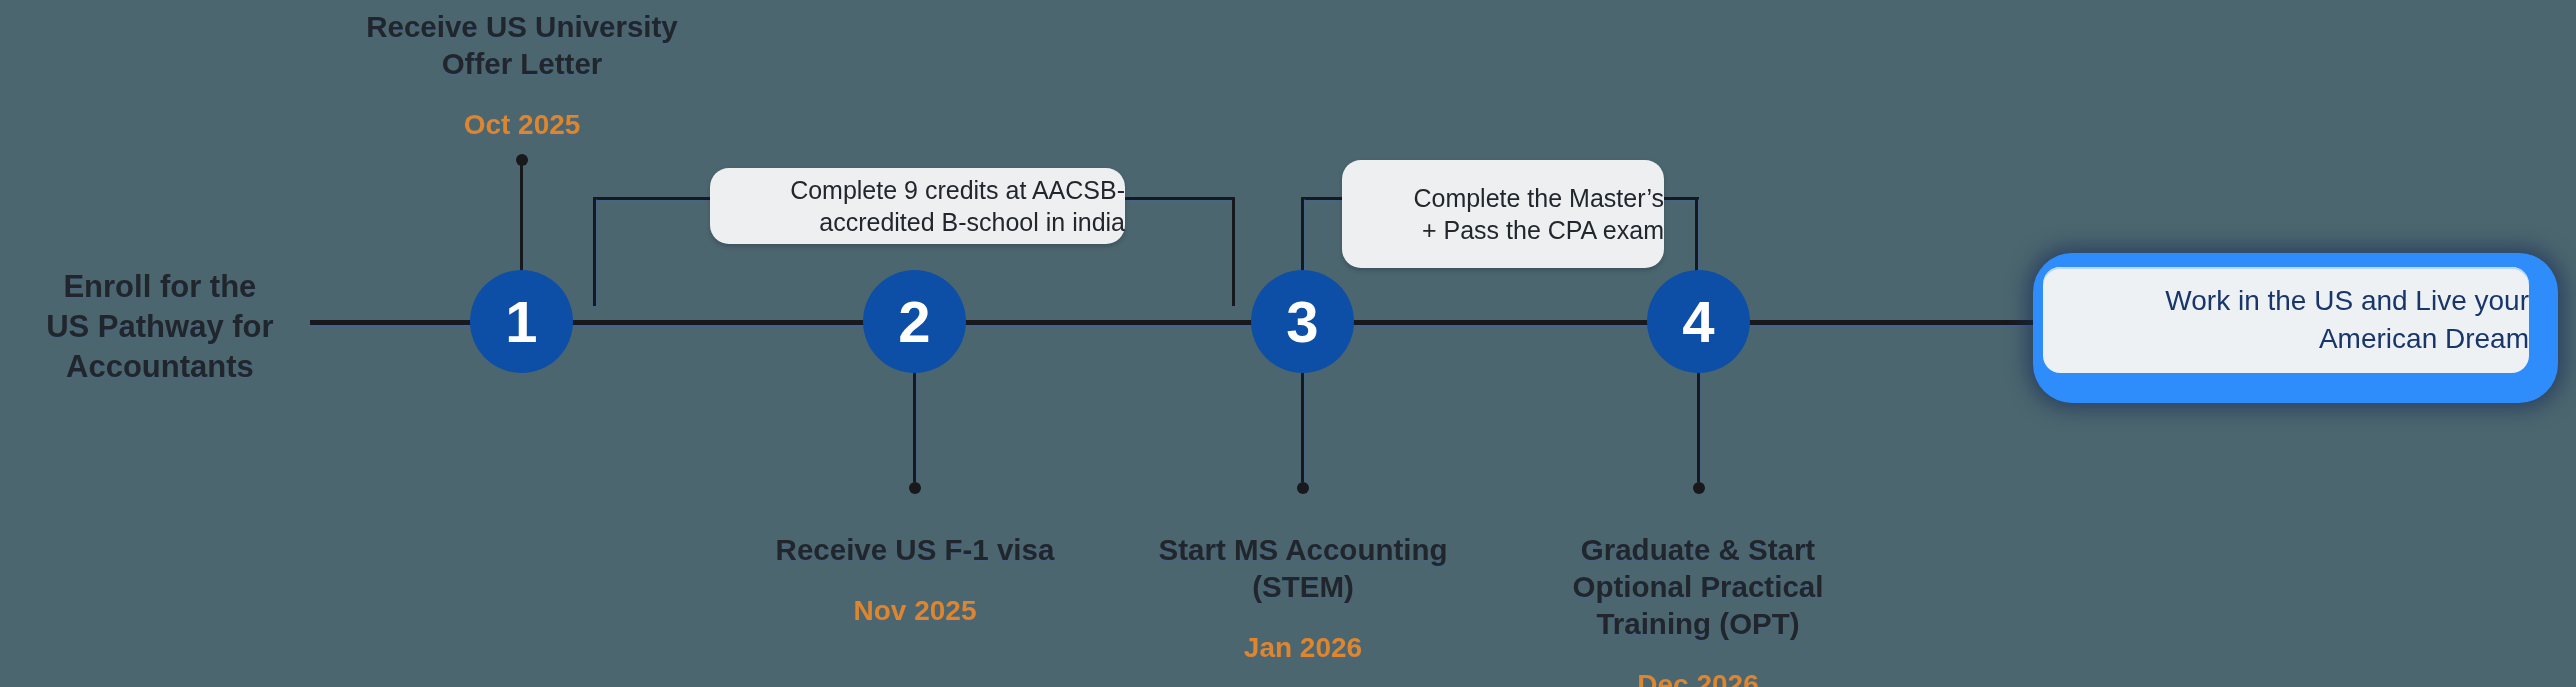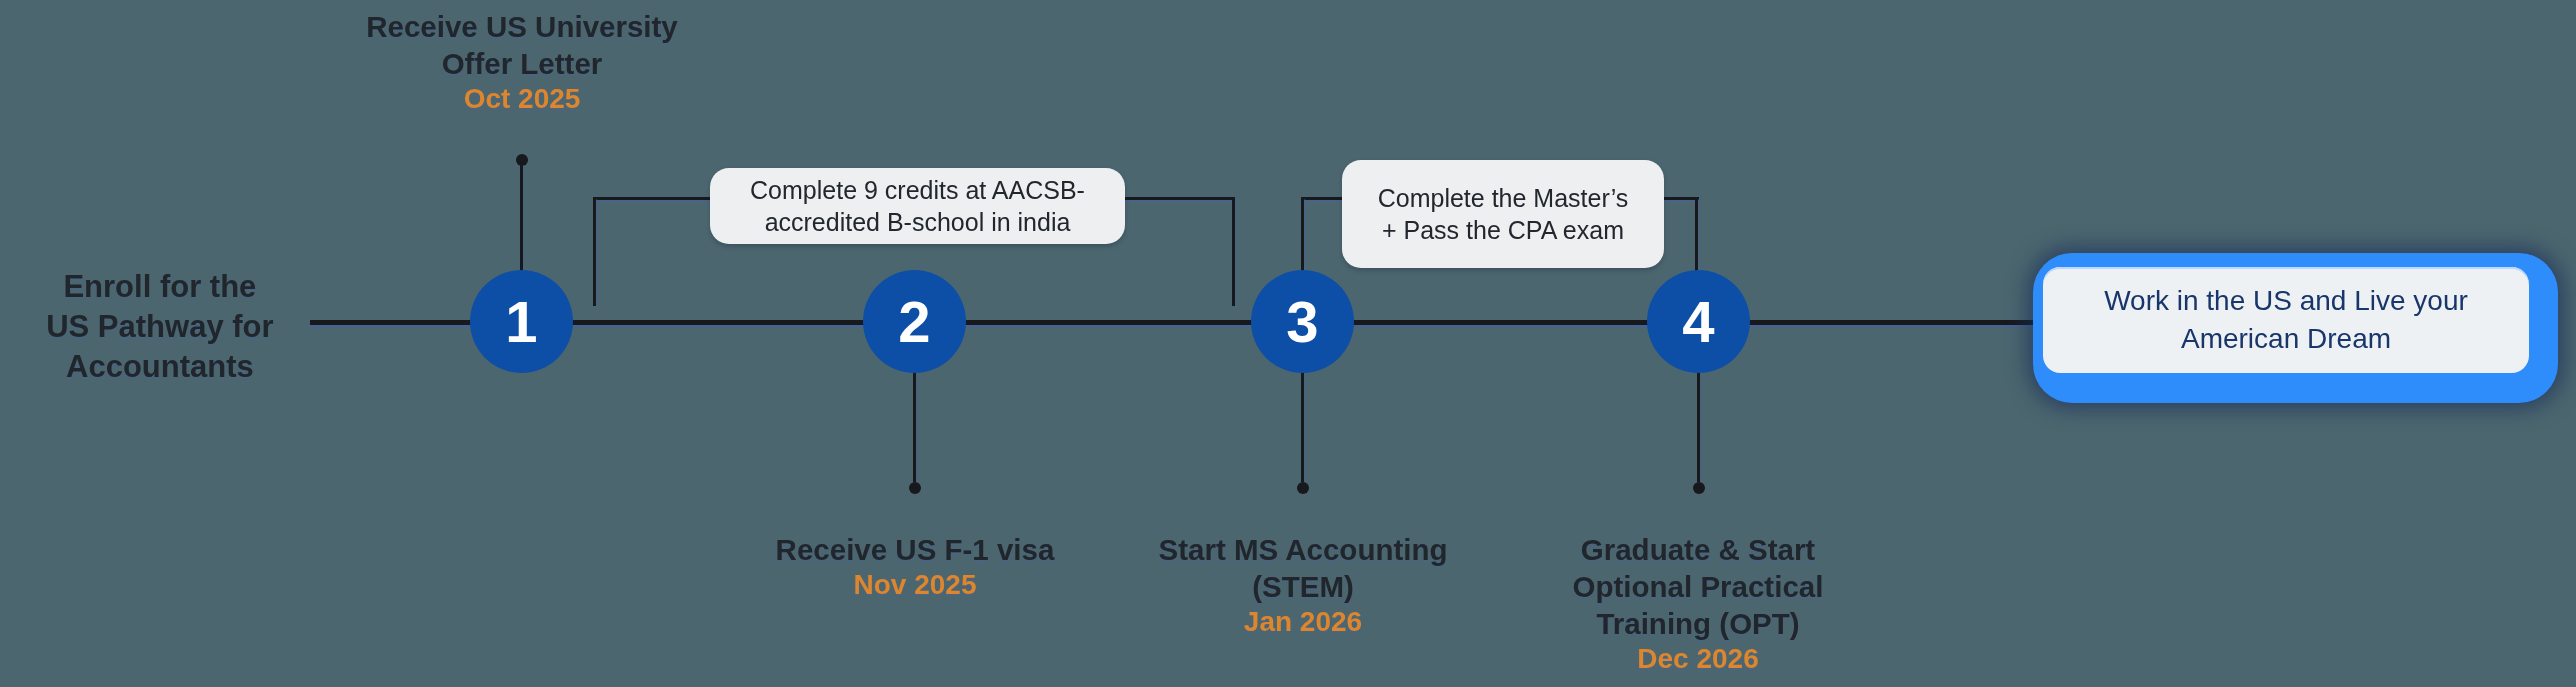--- a/index.html
+++ b/index.html
@@ -31,21 +31,21 @@
   .b1h{left:593px;top:197px;width:642px;height:3.4px;}
   .b1l{left:593px;top:197px;width:3.4px;height:109px;}
   .b1r{left:1232px;top:197px;width:3.4px;height:109px;}
   .b2h{left:1303px;top:197px;width:396px;height:3.4px;}
   .b2l{left:1301px;top:197px;width:3.4px;height:75px;}
   .b2r{left:1695px;top:197px;width:3.4px;height:75px;}
 
   
   .callout{
     position:absolute;background:#edeff0;border-radius:19px;z-index:3;
-    display:flex;flex-direction:column;justify-content:center;align-items:center;
+    display:flex;flex-direction:column;justify-content:center;align-items:flex-end;
     box-shadow:0 2.7px 4px rgba(20,30,50,.25);
   }
   .callout-1{left:710px;top:168px;width:415px;height:76px;}
   .callout-2{left:1342px;top:160px;width:322px;height:108px;}
   .callout-line{
     font-size:25px;line-height:32px;font-weight:500;color:#22272e;text-align:center;
   }
 
   
   .circle{
@@ -77,35 +77,35 @@
   .mlabel{position:absolute;width:402px;text-align:center;z-index:3;}
   .mlabel-1{left:321px;top:8px;}
   .mlabel-2{left:714px;top:531px;}
   .mlabel-3{left:1102px;top:531px;}
   .mlabel-4{left:1497px;top:531px;text-align:center;}
   .mtitle{
     font-size:29.5px;font-weight:bold;color:#20262c;line-height:37px;
     text-shadow:0 2px 0 rgba(70,100,170,.28);
   }
   .mdate{
-    margin-top:0;font-size:28px;font-weight:bold;color:#dd862d;line-height:34px;
+    margin-top:26px;font-size:28px;font-weight:bold;color:#dd862d;line-height:34px;
     text-shadow:0 2px 0 rgba(70,100,170,.25);
   }
 
   
   .outcome-outer{
     position:absolute;left:2033px;top:253px;width:525px;height:150px;
     background:#2f8cfb;border-radius:39px;z-index:4;
     box-shadow:0 0 19px 6.7px rgba(24,46,90,.6);
   }
   .outcome-inner{
     position:absolute;left:10px;top:14px;width:486px;height:106px;
     background:#eef1f3;border-radius:17.4px;
     box-shadow:inset 0 2px 0 #b9d7ff;
-    display:flex;flex-direction:column;justify-content:center;align-items:center;
+    display:flex;flex-direction:column;justify-content:center;align-items:flex-end;
   }
   .outcome-line{
     font-size:28px;line-height:38px;font-weight:500;color:#19366b;text-align:center;
   }
 </style>
 </head>
 <body>
 
 <div class="canvas">
 

